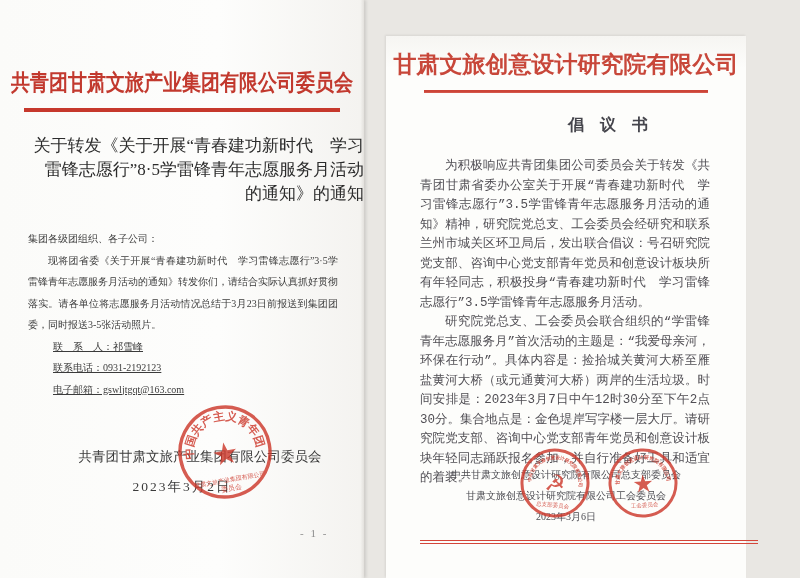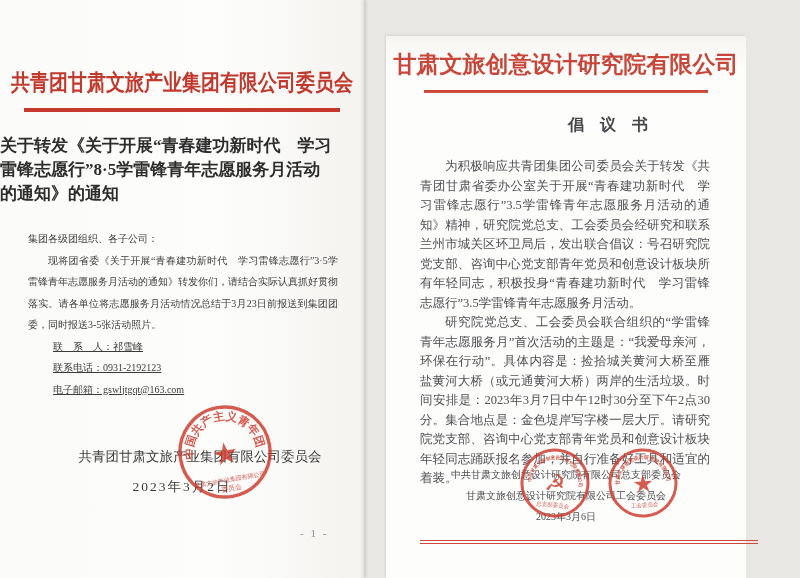--- a/index.html
+++ b/index.html
@@ -26,22 +26,22 @@
 
   
   .l-header {
     margin-top:70px; text-align:center;
     font-size:19px; font-weight:700; color:#c2392e; letter-spacing:0;
     transform:scaleY(1.18);
   }
   .l-rule { width:316px; margin:12px auto 0; height:3px;
     border-top:3px solid #c6382c; border-bottom:1px solid #c6382c; }
   .l-title {
-    margin-top:22px; text-align:left;
-    font-size:17px; font-weight:700; color:#2c2c2c; line-height:24px;
+    margin-top:22px; text-align:right;
+    font-size:17px; font-weight:400; color:#2c2c2c; line-height:24px;
   }
   .l-body {
     position:absolute; left:28px; right:26px; top:228px;
     font-size:10px; line-height:21.5px; color:#3b3b3b; text-align:justify;
   }
   .l-salutation { text-indent:0; }
   .l-para { text-indent:2em; }
   .l-contact { padding-left:2.5em;text-decoration:underline; }
   .l-footer { position:absolute; left:0; right:0; top:448px; text-align:center;
     font-size:13.5px; color:#3b3b3b; }
@@ -56,21 +56,21 @@
     font-size:23px; font-weight:700; color:#c8473a; letter-spacing:0;
   }
   .r-rule { margin:10px 38px 0; height:2px;
     border-top:2px solid #cc4538; border-bottom:1px solid #d4564a; }
   .r-title {
     margin-top:22px; text-align:center; padding-left:84px;
     font-size:16px; font-weight:700; color:#45454c;
   }
   .r-body {
     position:absolute; left:34px; right:36px; top:121px;
-    font-size:12.5px; line-height:19.5px; color:#504e54; text-align:justify;
+    font-size:12.5px; line-height:19.5px; color:#504e54; text-align:justify;font-family:Liberation Mono, monospace;
   }
   .r-para { text-indent:2em; }
   .r-footer { position:absolute; left:0; right:0; top:428px; text-align:center;
     font-size:10px; color:#4a4a50; line-height:21px; }
   .r-bottomline { position:absolute; left:34px; width:338px; top:504px; height:4px;
     border-top:1.5px solid #d4463a; border-bottom:1.5px solid #d4463a; }
 
   
   .seal { position:absolute; opacity:.82; }
   .seal-left  { left:175px; top:402px; width:100px; height:100px; transform:rotate(-10deg); }

